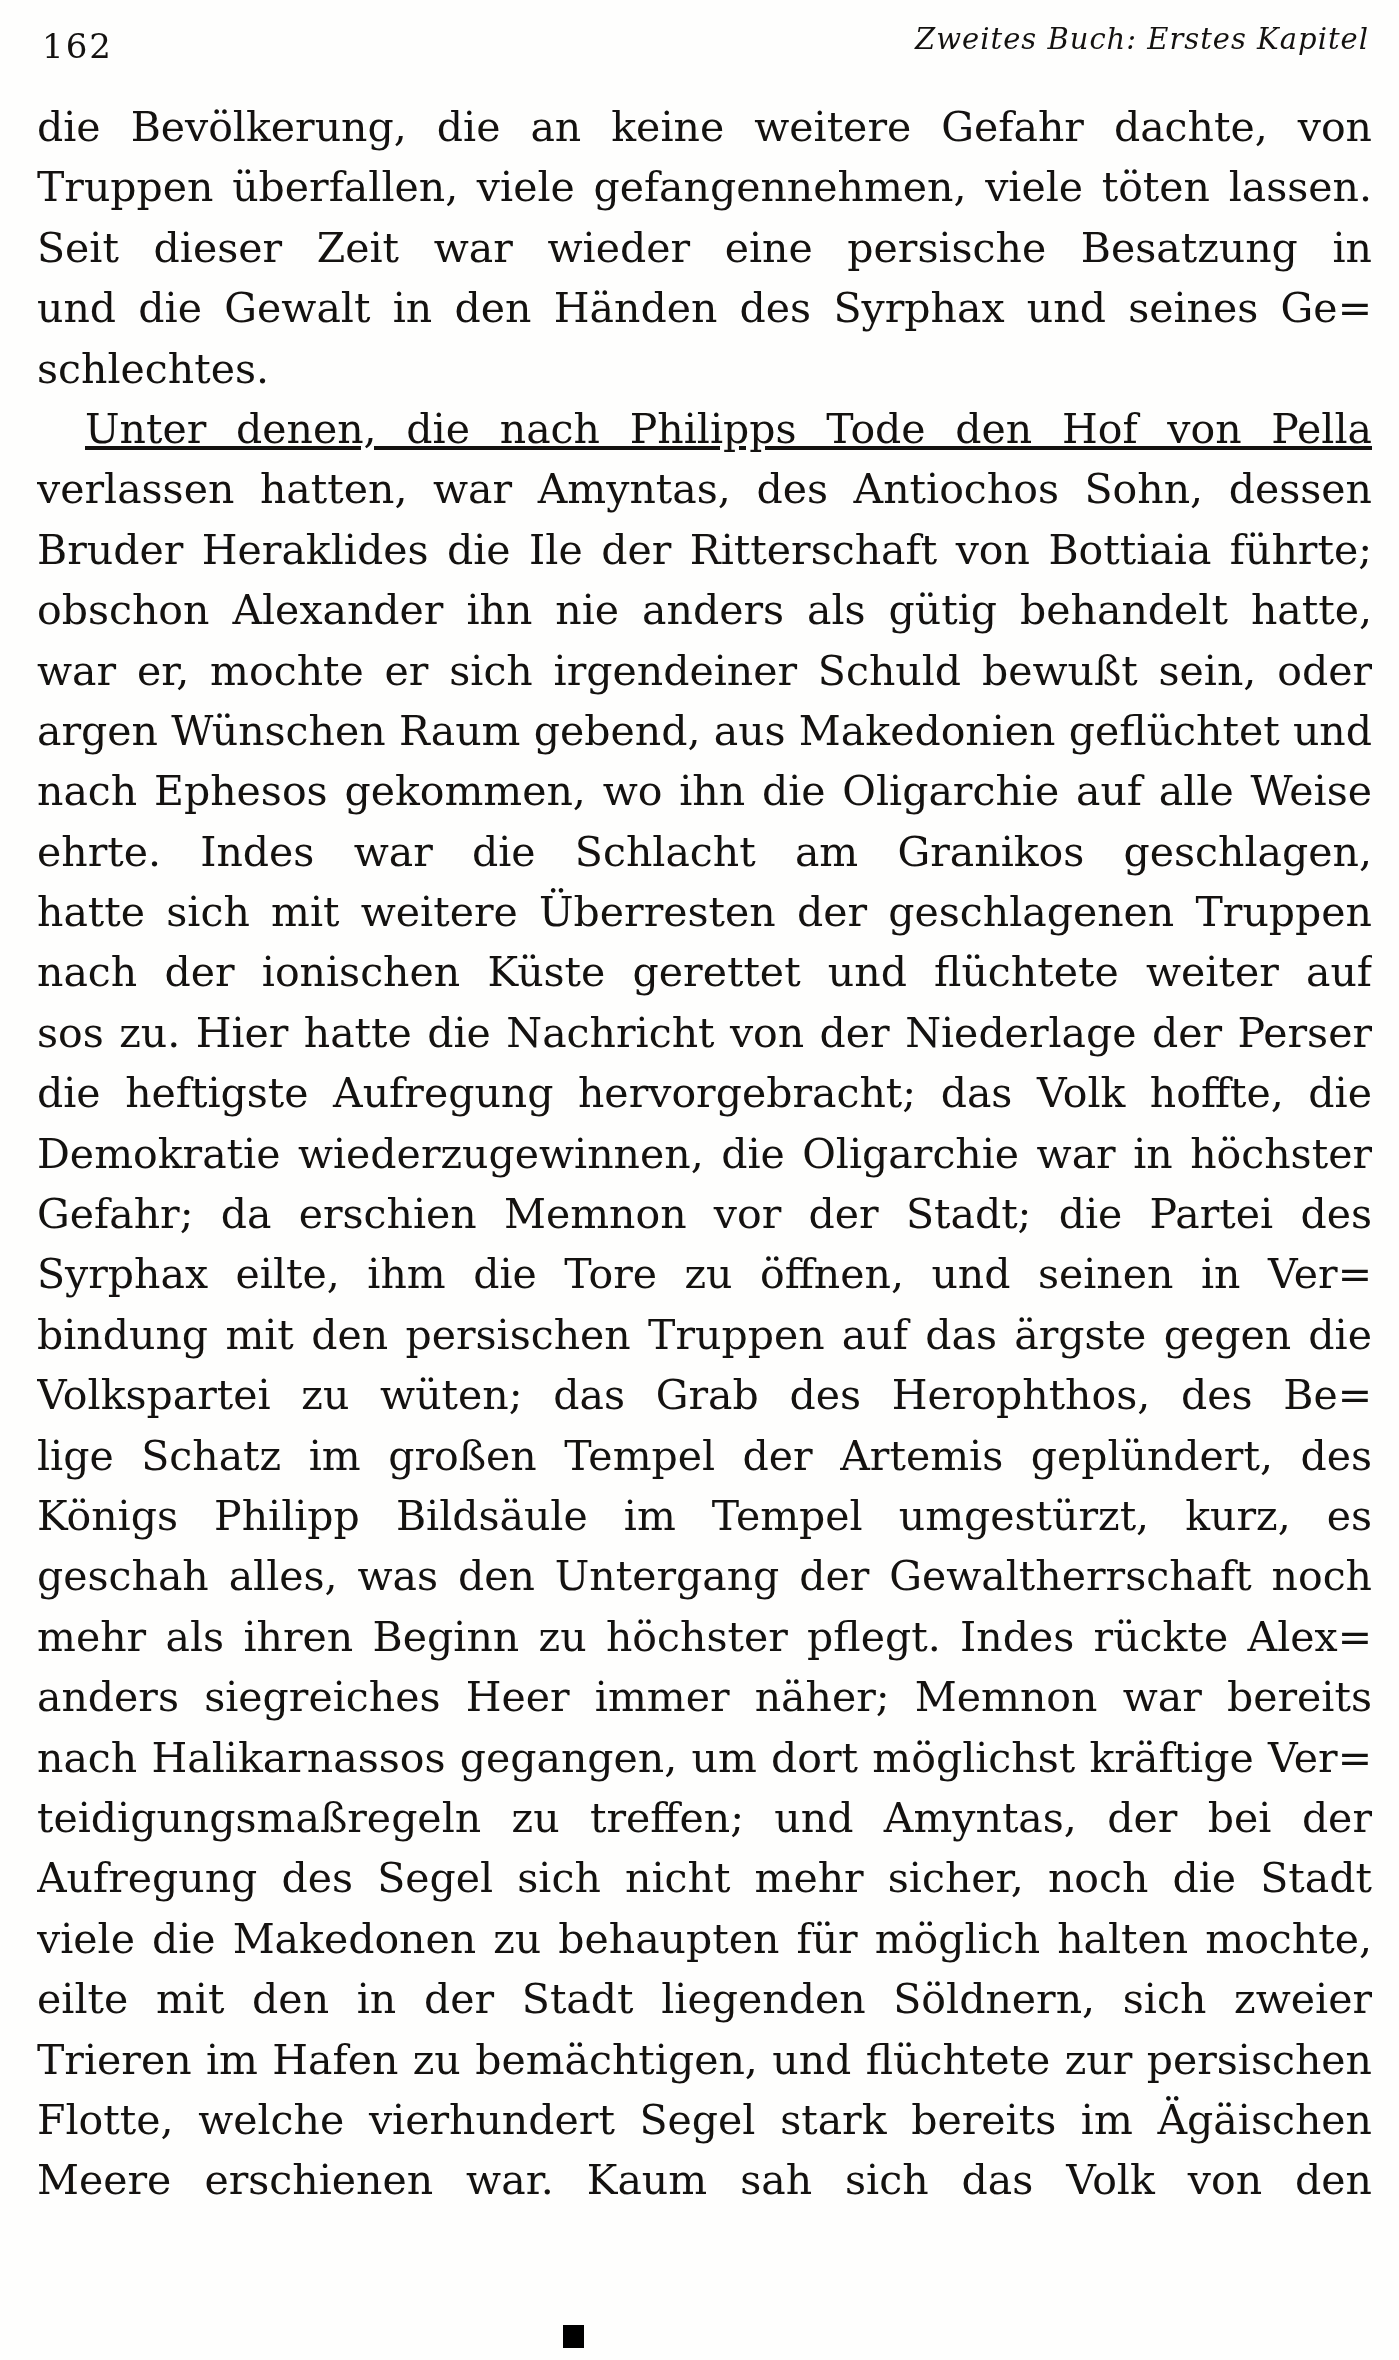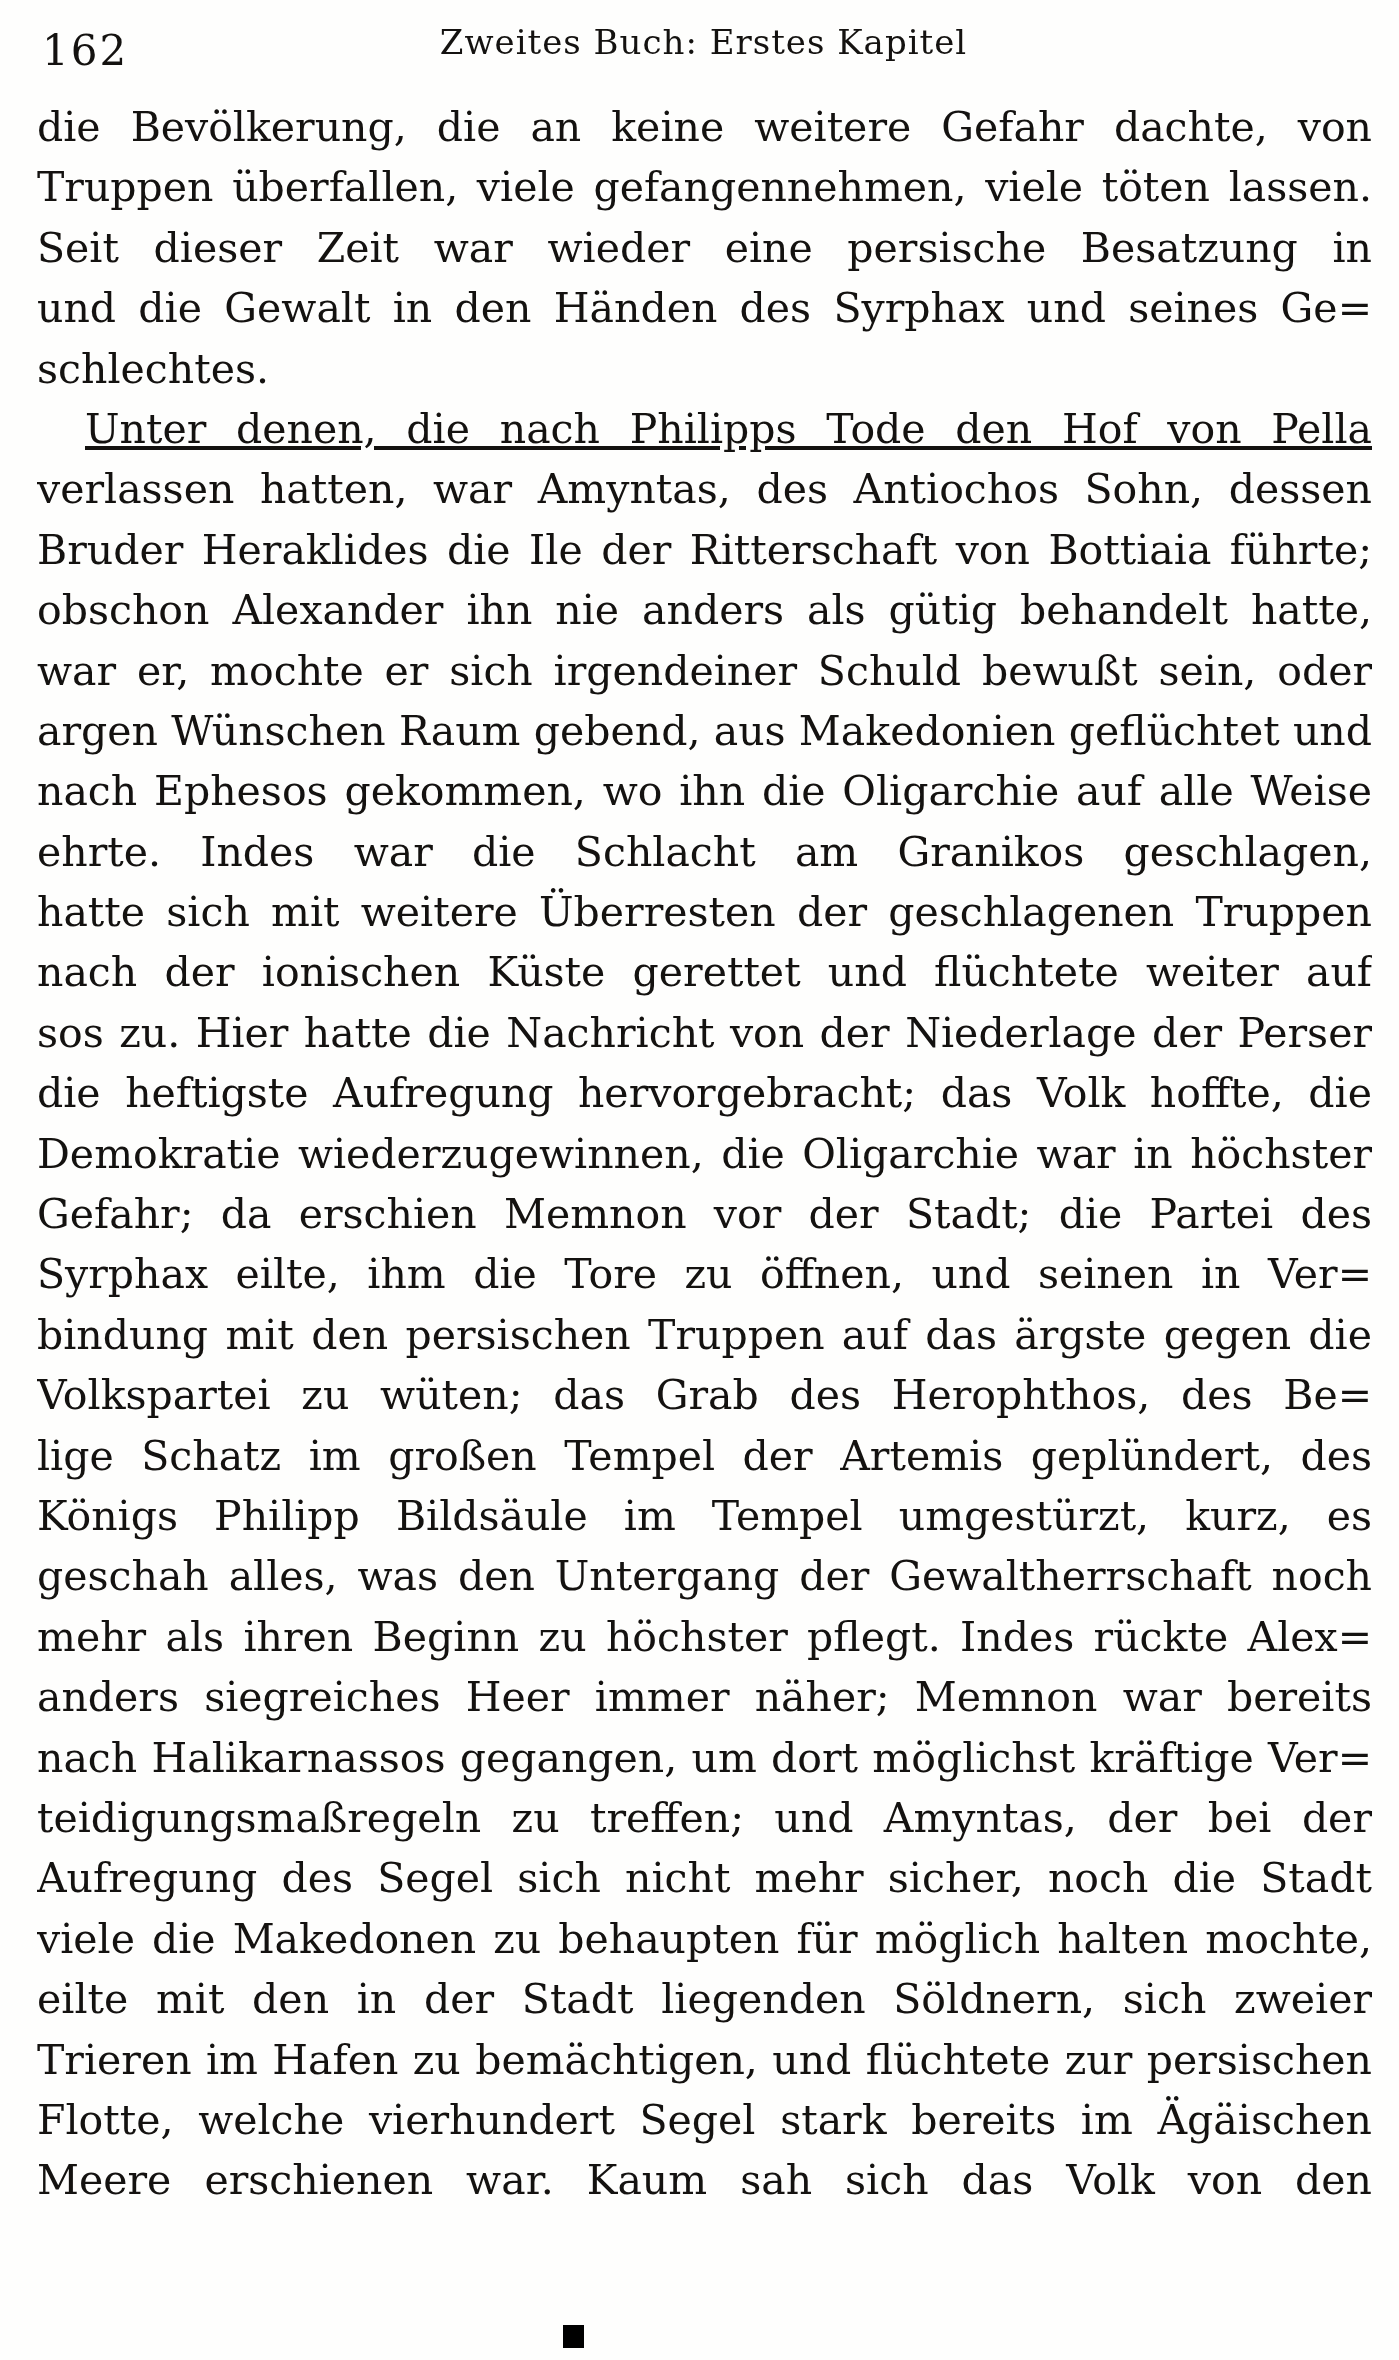--- a/index.html
+++ b/index.html
@@ -18,31 +18,32 @@
     position: absolute;
     top: 14px;
     left: 38px;
     right: 30px;
     height: 52px;
   }
   .page-number {
     position: absolute;
     left: 4px;
     top: 12px;
-    font-size: 42px;
+    font-size: 34px;
     letter-spacing: 2px;
   }
   .running-header {
     position: absolute;
     left: 0;
     right: 0;
     top: 8px;
-    text-align: center;
-    font-size: 34px;
+    text-align: right;
+    font-size: 29px;
     letter-spacing: 1px;
+    font-style: italic;
   }
   .body-text {
     position: absolute;
     left: 37px;
     right: 27px;
     top: 97px;
   }
   .line {
     font-size: 41px;
     height: 60.4px;

